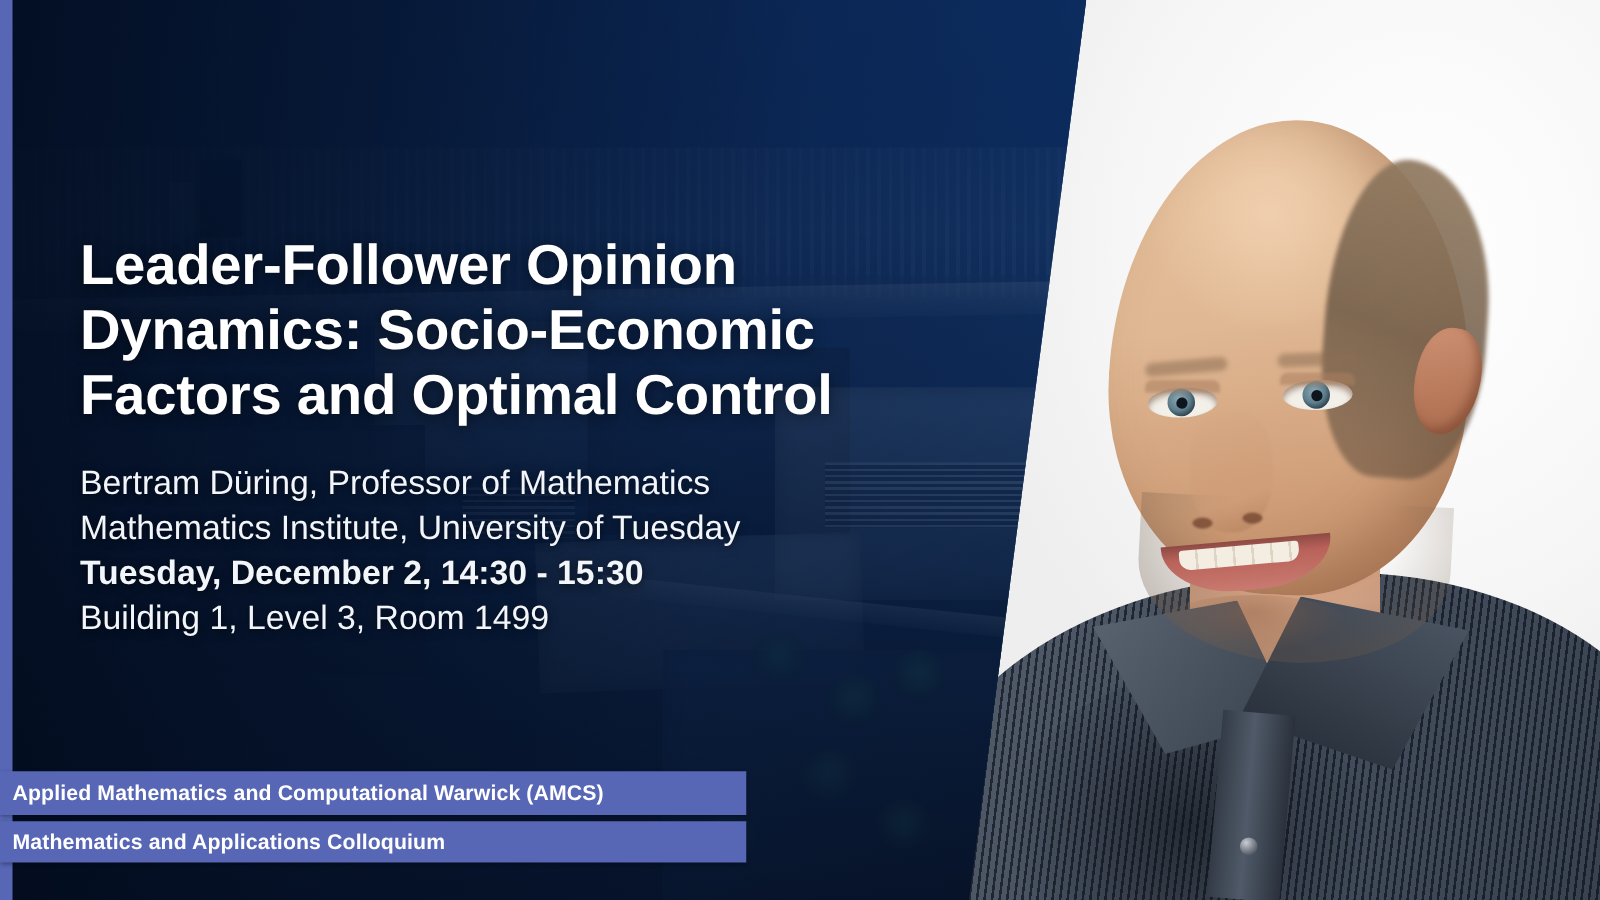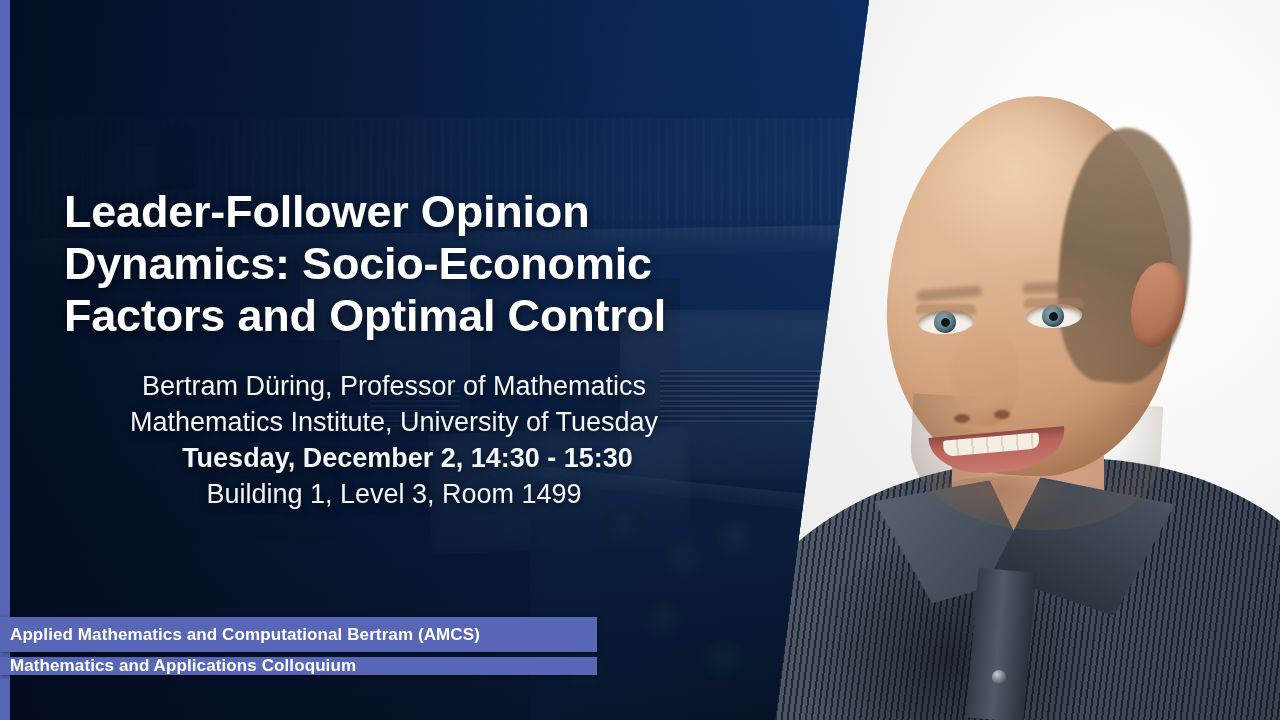--- a/index.html
+++ b/index.html
@@ -377,42 +377,41 @@
   .details {
     position: absolute;
     left: 64px;
     top: 368px;
     width: 660px;
     color: #f2f5fa;
     font-size: 27px;
     line-height: 36px;
     font-weight: 400;
     text-shadow: 0 2px 8px rgba(0,0,0,0.6);
-    text-align: center;
-  }
-  .details .bold { font-weight: 700; margin-left: 27px; }
+  }
+  .details .bold { font-weight: 700; }
 
   
   .bar {
     position: absolute;
     left: 0;
     width: 597px;
     background: #5767b6;
     color: #ffffff;
     font-size: 17px;
     font-weight: 700;
     letter-spacing: 0.1px;
     display: flex;
     align-items: center;
     padding-left: 10px;
     box-sizing: border-box;
     box-shadow: 0 1px 4px rgba(0,0,0,0.45);
   }
   .bar-1 { top: 617px; height: 35px; }
-  .bar-2 { top: 657px; height: 18px; }
+  .bar-2 { top: 657px; height: 33px; }
 </style>
 </head>
 <body>
 
 <div class="slide">
 
   <div class="photo-pane">
     <div class="photo-inner">
       <div class="backdrop-shade"></div>
       <div class="person">
@@ -488,19 +487,19 @@
 
     <div class="details">
       <div>Bertram Düring, Professor of Mathematics</div>
       <div>Mathematics Institute, University of Tuesday</div>
       <div class="bold">Tuesday, December 2, 14:30 - 15:30</div>
       <div>Building 1, Level 3, Room 1499</div>
     </div>
   </div>
 
   <div class="bar bar-1">
-    <span>Applied Mathematics and Computational Bertram (AMCS)</span>
+    <span>Applied Mathematics and Computational Warwick (AMCS)</span>
   </div>
   <div class="bar bar-2">
     <span>Mathematics and Applications Colloquium</span>
   </div>
 
 </div>
 
 </body></html>

